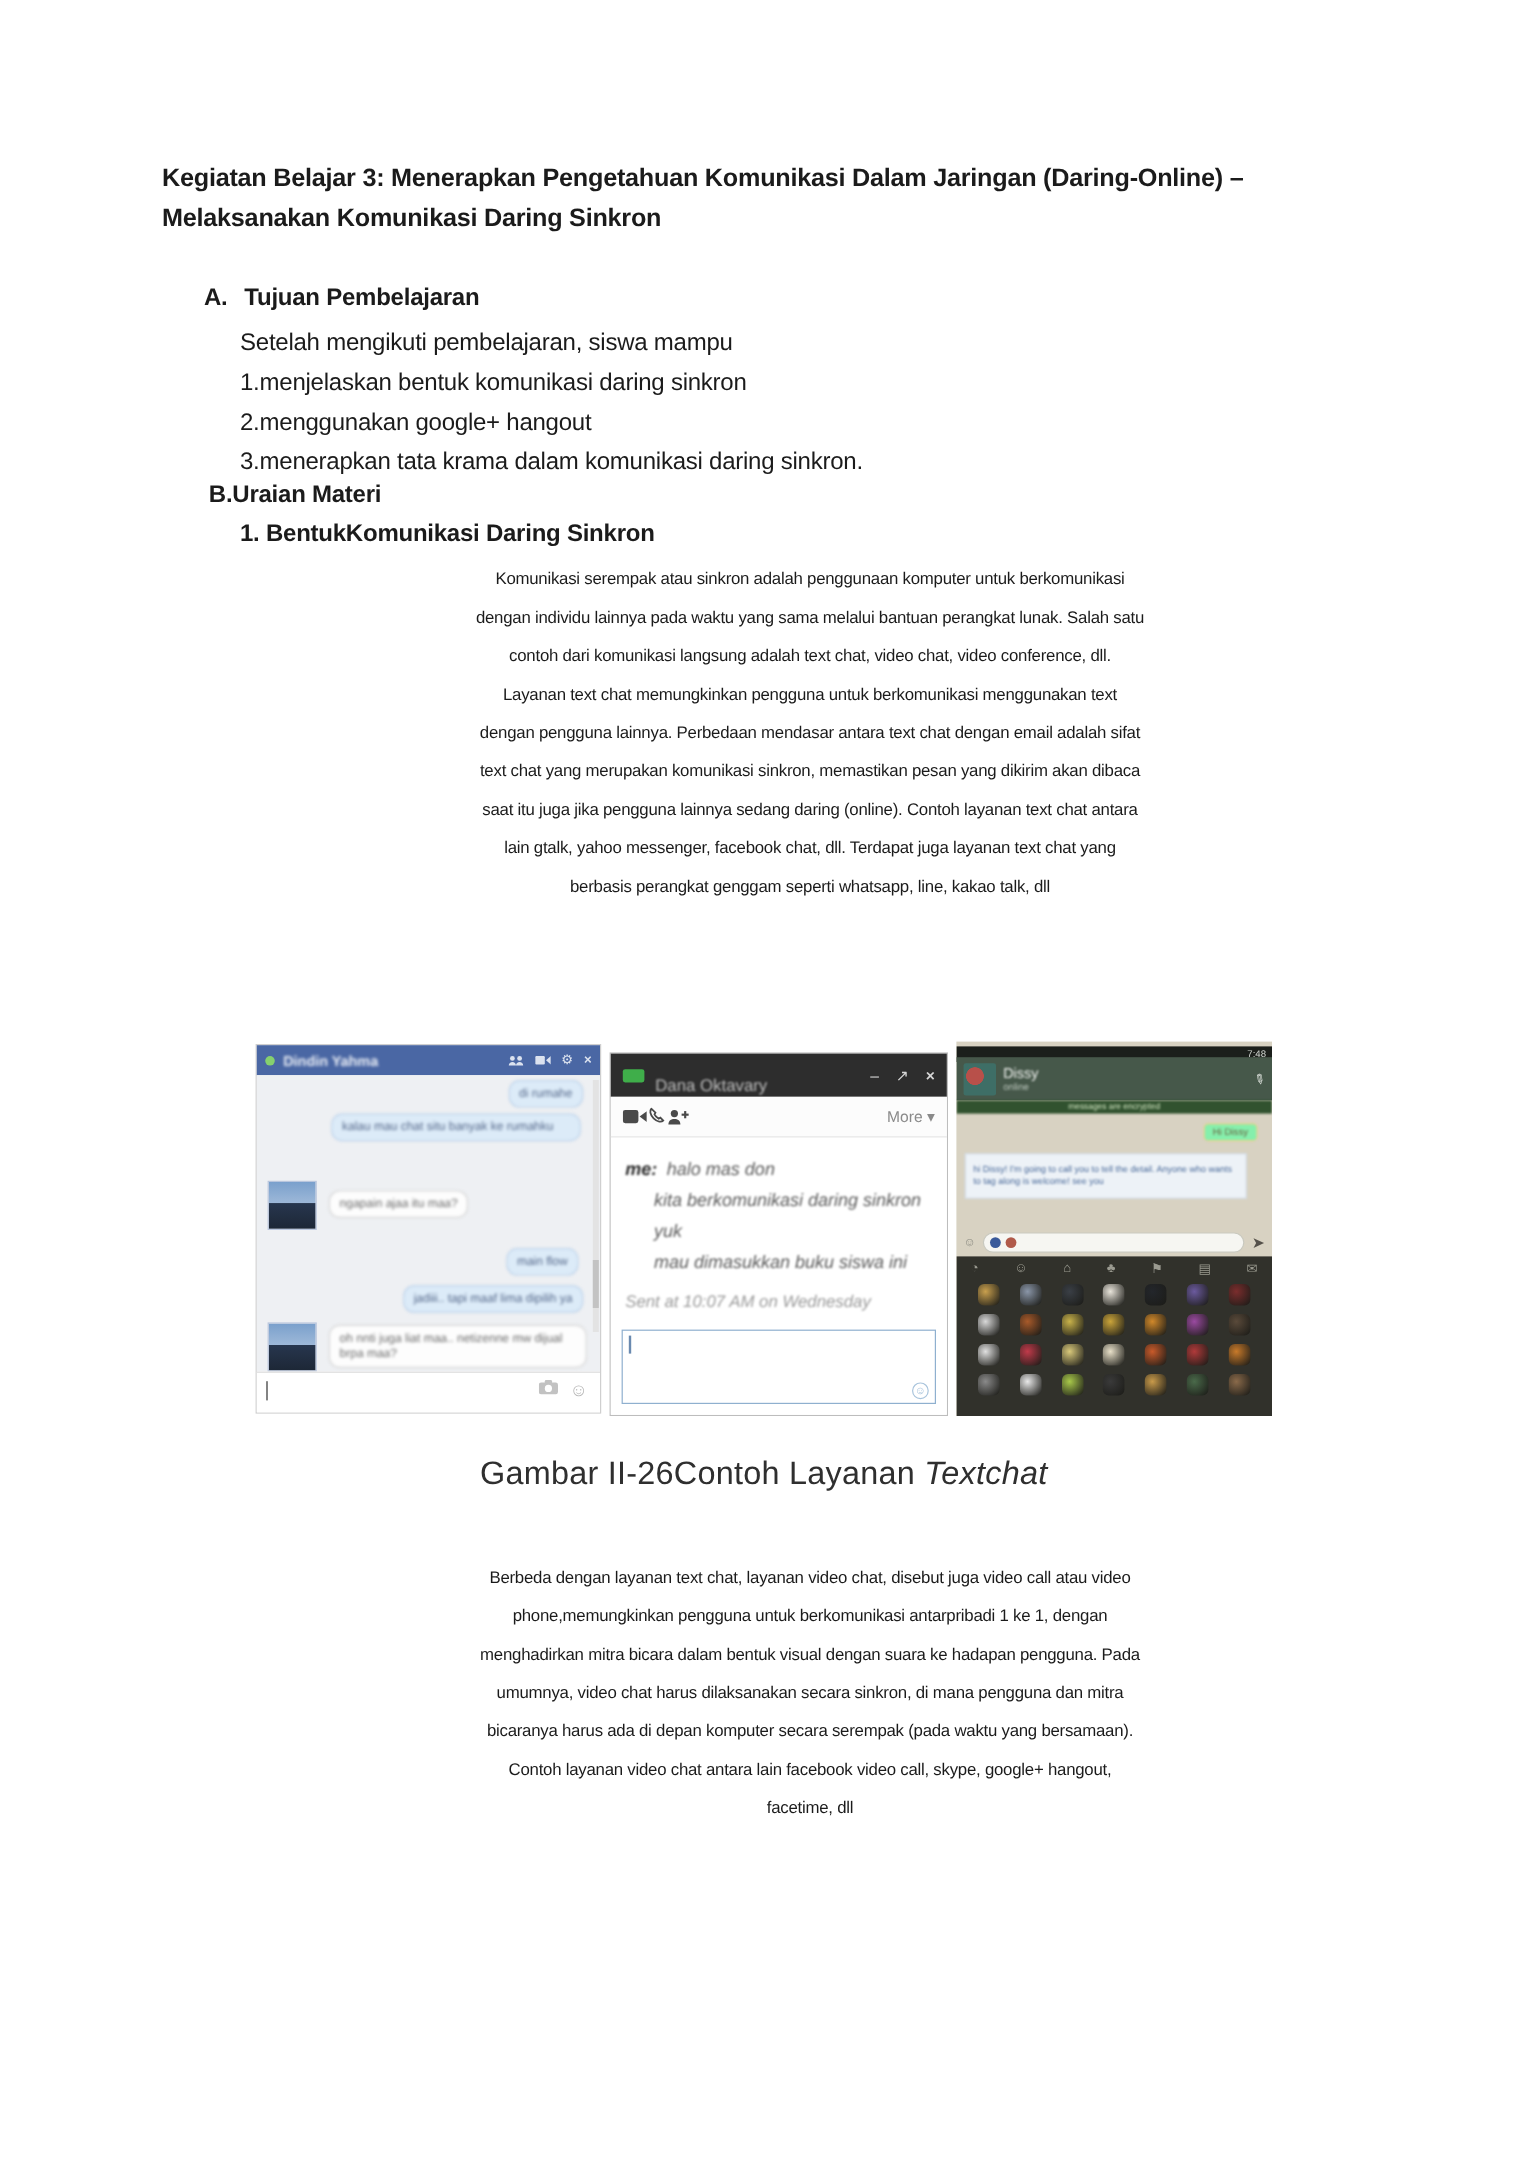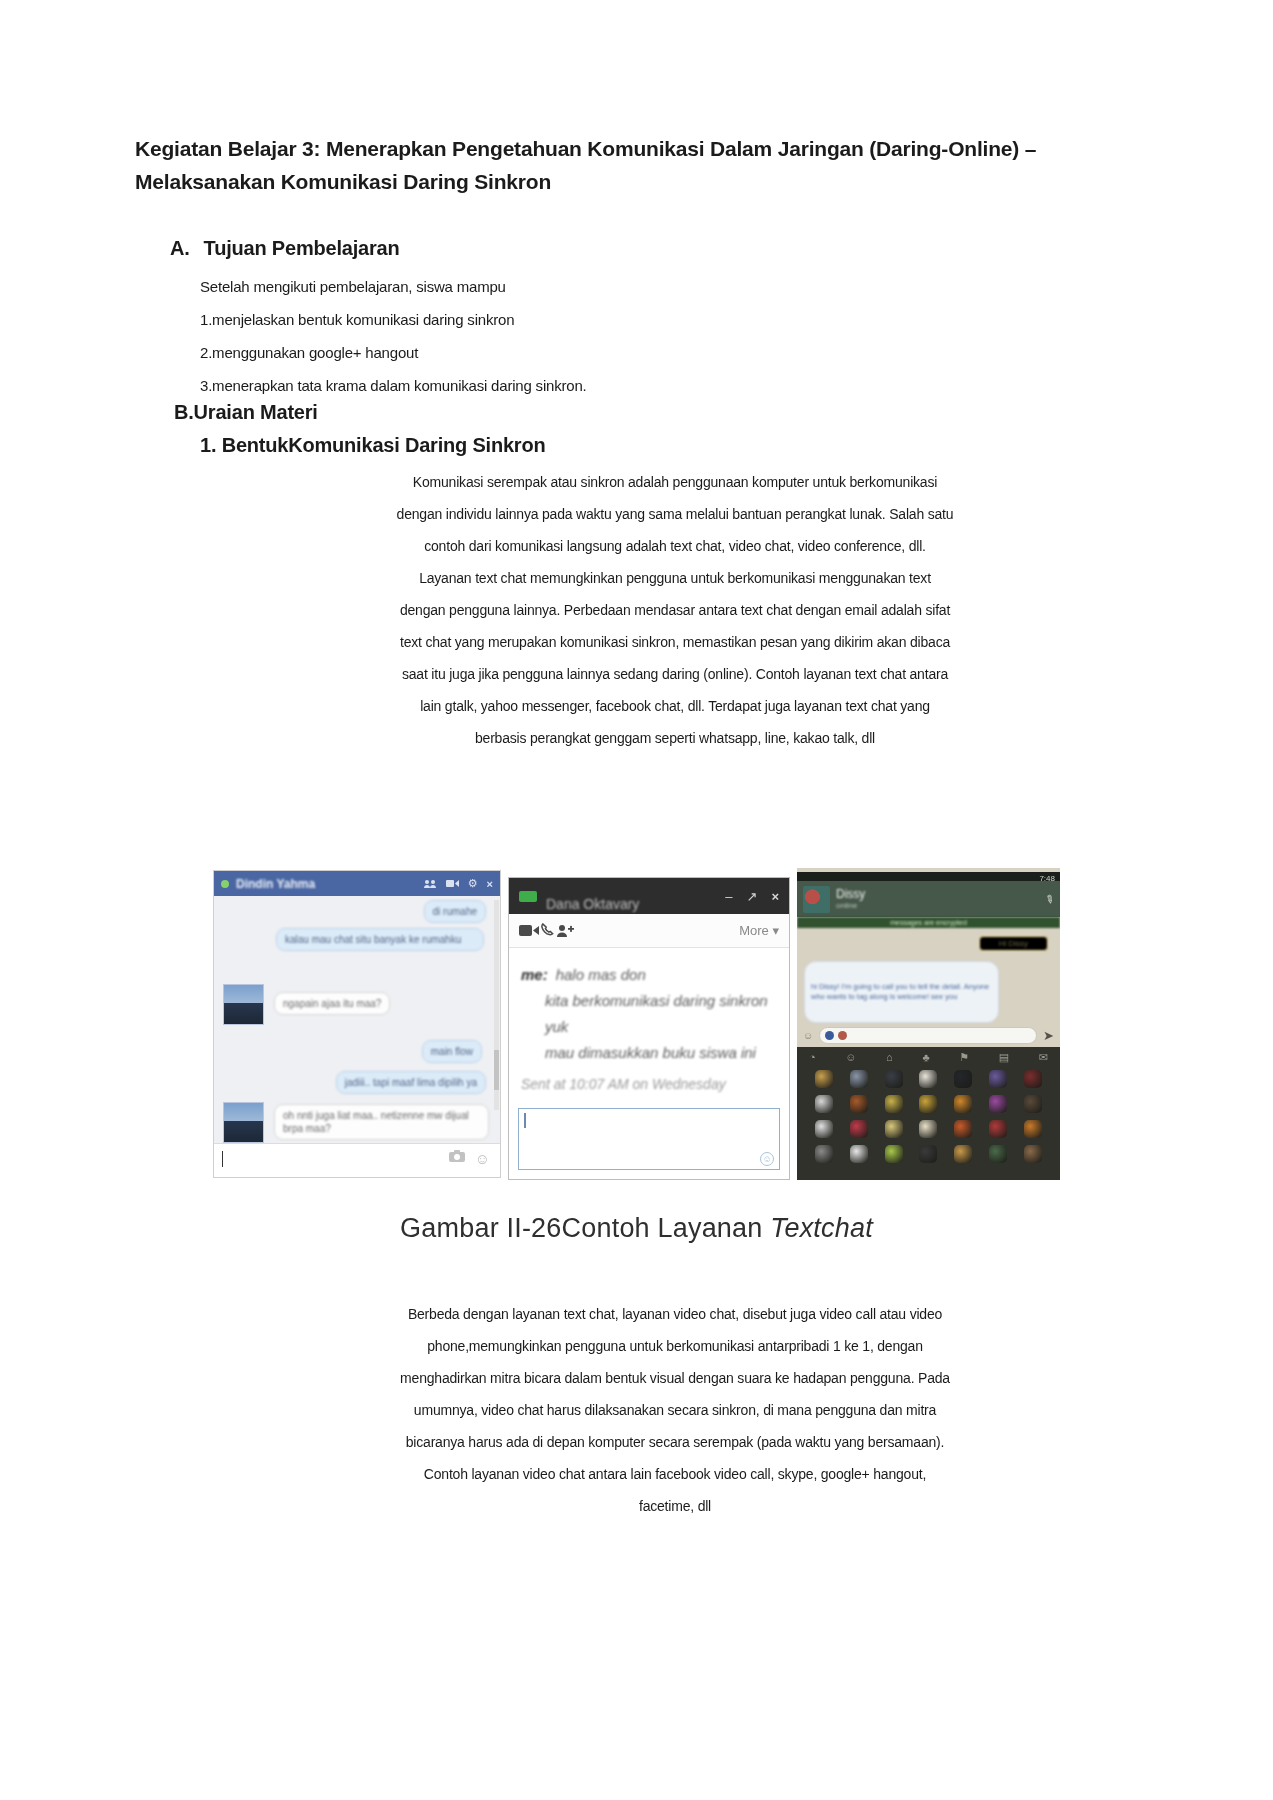--- a/index.html
+++ b/index.html
@@ -8,21 +8,21 @@
     position:relative; width:1273px; height:1800px; background:#ffffff;
     font-family:"Liberation Sans", sans-serif; color:#1b1b1b; overflow:hidden;
     margin:0 auto;
   }
   .preline { white-space:pre-line; }
   .doc-heading {
     position:absolute; left:135px; top:132px; width:1010px;
     font-size:21px; font-weight:bold; line-height:33px; letter-spacing:-0.2px;
   }
   .sec-a { position:absolute; left:170px; top:237px; font-size:20px; font-weight:bold; display:flex; gap:14px; letter-spacing:-0.2px;}
-  .list-block { position:absolute; left:200px; top:270px; font-size:15px; line-height:33px; letter-spacing:-0.2px;}
+  .list-block { position:absolute; left:200px; top:270px; font-size:20px; line-height:33px; letter-spacing:-0.2px;}
   .sec-b { position:absolute; left:174px; top:401px; font-size:20px; font-weight:bold; letter-spacing:-0.2px;}
   .sub-b { position:absolute; left:200px; top:434px; font-size:20px; font-weight:bold; letter-spacing:-0.2px;}
   .para { position:absolute; left:200px; width:950px; font-size:14px; line-height:32px; letter-spacing:-0.2px;text-align:center; }
   .para1 { top:466px; }
   .para2 { top:1298px; }
 
   
   .figure { position:absolute; left:213px; top:868px; width:847px; height:312px; }
   .caption { position:absolute; left:213px; top:1213px; width:847px; text-align:center;
              font-size:27px; color:#2f2f2f; letter-spacing:0.2px; }
@@ -71,22 +71,22 @@
   
   .wa { position:absolute; left:584px; top:0; width:263px; height:312px; background:#d8d2c2; overflow:hidden; }
   .wa-status { position:absolute; left:0; top:4px; right:0; height:13px; background:#1b1f1b; color:#cfd4cf; font-size:8px; text-align:right; line-height:13px; padding-right:5px; }
   .wa-header { position:absolute; left:0; top:13px; right:0; height:36px; background:#46584a; display:flex; align-items:center; padding:0 6px; gap:6px; }
   .wa-avatar { width:27px; height:27px; border-radius:2px; background:radial-gradient(circle at 35% 40%, #b8504a 0 30%, #3e6e66 32% 100%); }
   .wa-name { color:#f0f2ef; font-size:12px; font-weight:normal; line-height:13px; }
   .wa-sub { color:#b9c4ba; font-size:8px; }
   .wa-clip { margin-left:auto; color:#dfe3de; font-size:11px; transform:rotate(35deg); }
   .wa-banner { position:absolute; left:0; top:49px; right:0; height:11px; background:#31522f; color:#cfe3bf; font-size:7px; text-align:center; line-height:11px; }
   .wa-chat { position:absolute; left:0; top:60px; right:0; height:96px; }
-  .wa-bub-yellow { position:absolute; right:12px; top:8px; background:#000000; border:1px solid #e3d488; border-radius:4px; font-size:8px; color:#6a6443; padding:2px 19px; }
-  .wa-bub-light { position:absolute; left:7px; top:33px; width:195px; background:#edf2f7; border:1px solid #cfd8e2; border-radius:12px; font-size:7.5px; line-height:10px; color:#4a6a9a; padding:20px 6px; }
+  .wa-bub-yellow { position:absolute; right:12px; top:8px; background:#86efac; border:1px solid #e3d488; border-radius:4px; font-size:8px; color:#6a6443; padding:2px 7px; }
+  .wa-bub-light { position:absolute; left:7px; top:33px; width:235px; background:#edf2f7; border:1px solid #cfd8e2; border-radius:0; font-size:7.5px; line-height:10px; color:#4a6a9a; padding:8px 6px; }
   .wa-inputrow { position:absolute; left:0; top:156px; right:0; height:23px; display:flex; align-items:center; padding:0 6px; gap:6px; }
   .wa-inputfield { flex:1; height:17px; background:#f6f6f2; border:1px solid #c9c9bf; border-radius:9px; display:flex; align-items:center; padding:0 5px; gap:4px; }
   .wa-dot { width:9px; height:9px; border-radius:50%; }
   .wa-send { color:#55514a; font-size:13px; }
   .wa-kb { position:absolute; left:0; top:179px; right:0; bottom:0; background:#31312b; }
   .wa-cats { display:flex; justify-content:space-between; padding:4px 12px 2px 12px; color:#9a9a90; font-size:11px; }
   .wa-grid { display:grid; grid-template-columns:repeat(7,1fr); gap:7px 0; justify-items:center; padding:4px 10px; }
   .emoji-dot { width:18px; height:18px; border-radius:5px; }
 </style>
 </head>

